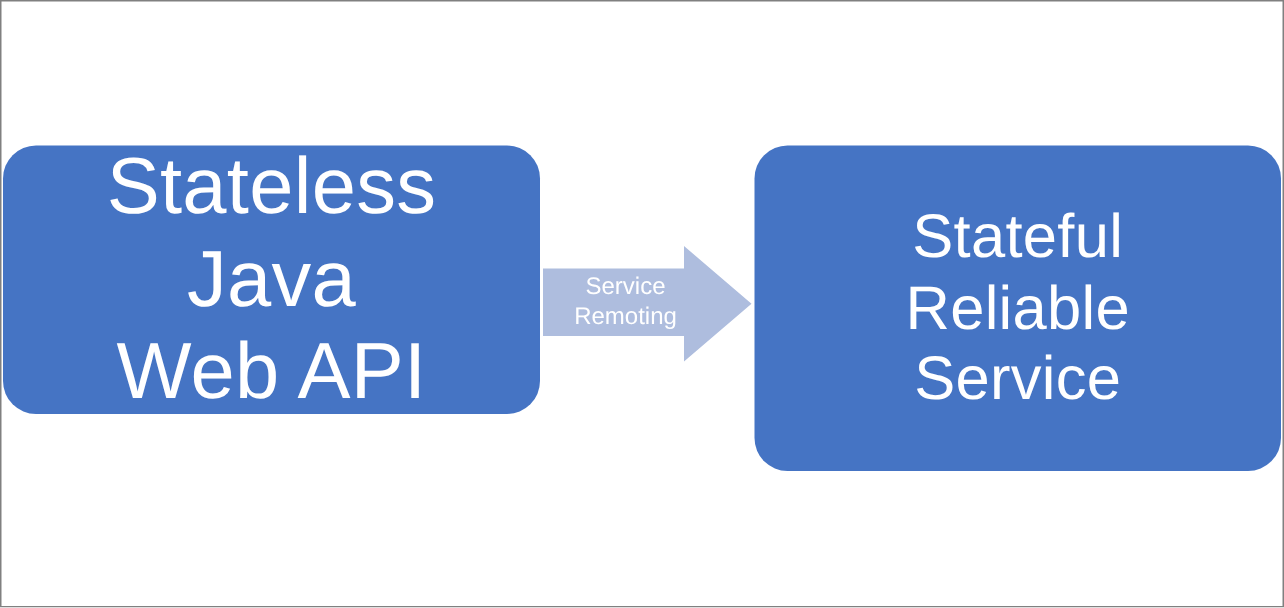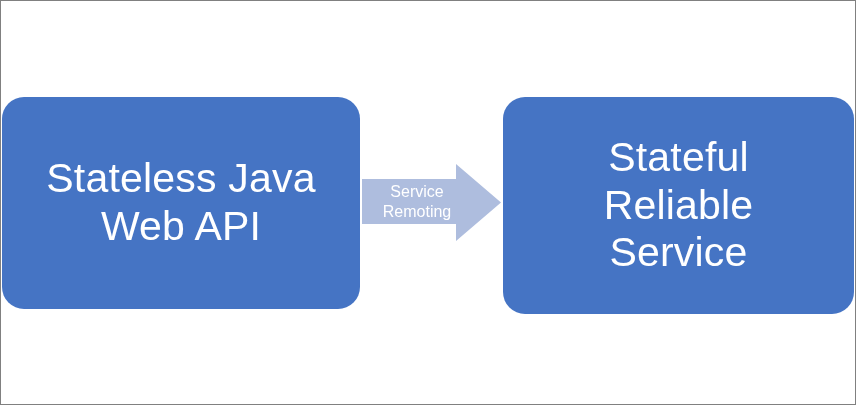--- a/index.html
+++ b/index.html
@@ -32,22 +32,22 @@
     font-family: "Liberation Sans", sans-serif;
     font-weight: 400;
     line-height: 1.16;
     letter-spacing: 0.2px;
     white-space: pre-line;
   }
   #node-stateless {
     left: 1px;
     top: 96px;
     width: 358px;
-    height: 212px;
-    font-size: 41px;
+    height: 179px;
+    font-size: 53px;
     padding: 0 14px;
   }
   #node-stateful {
     left: 502px;
     top: 96px;
     width: 351px;
     height: 217px;
     font-size: 41px;
     padding: 0 25px;
   }

